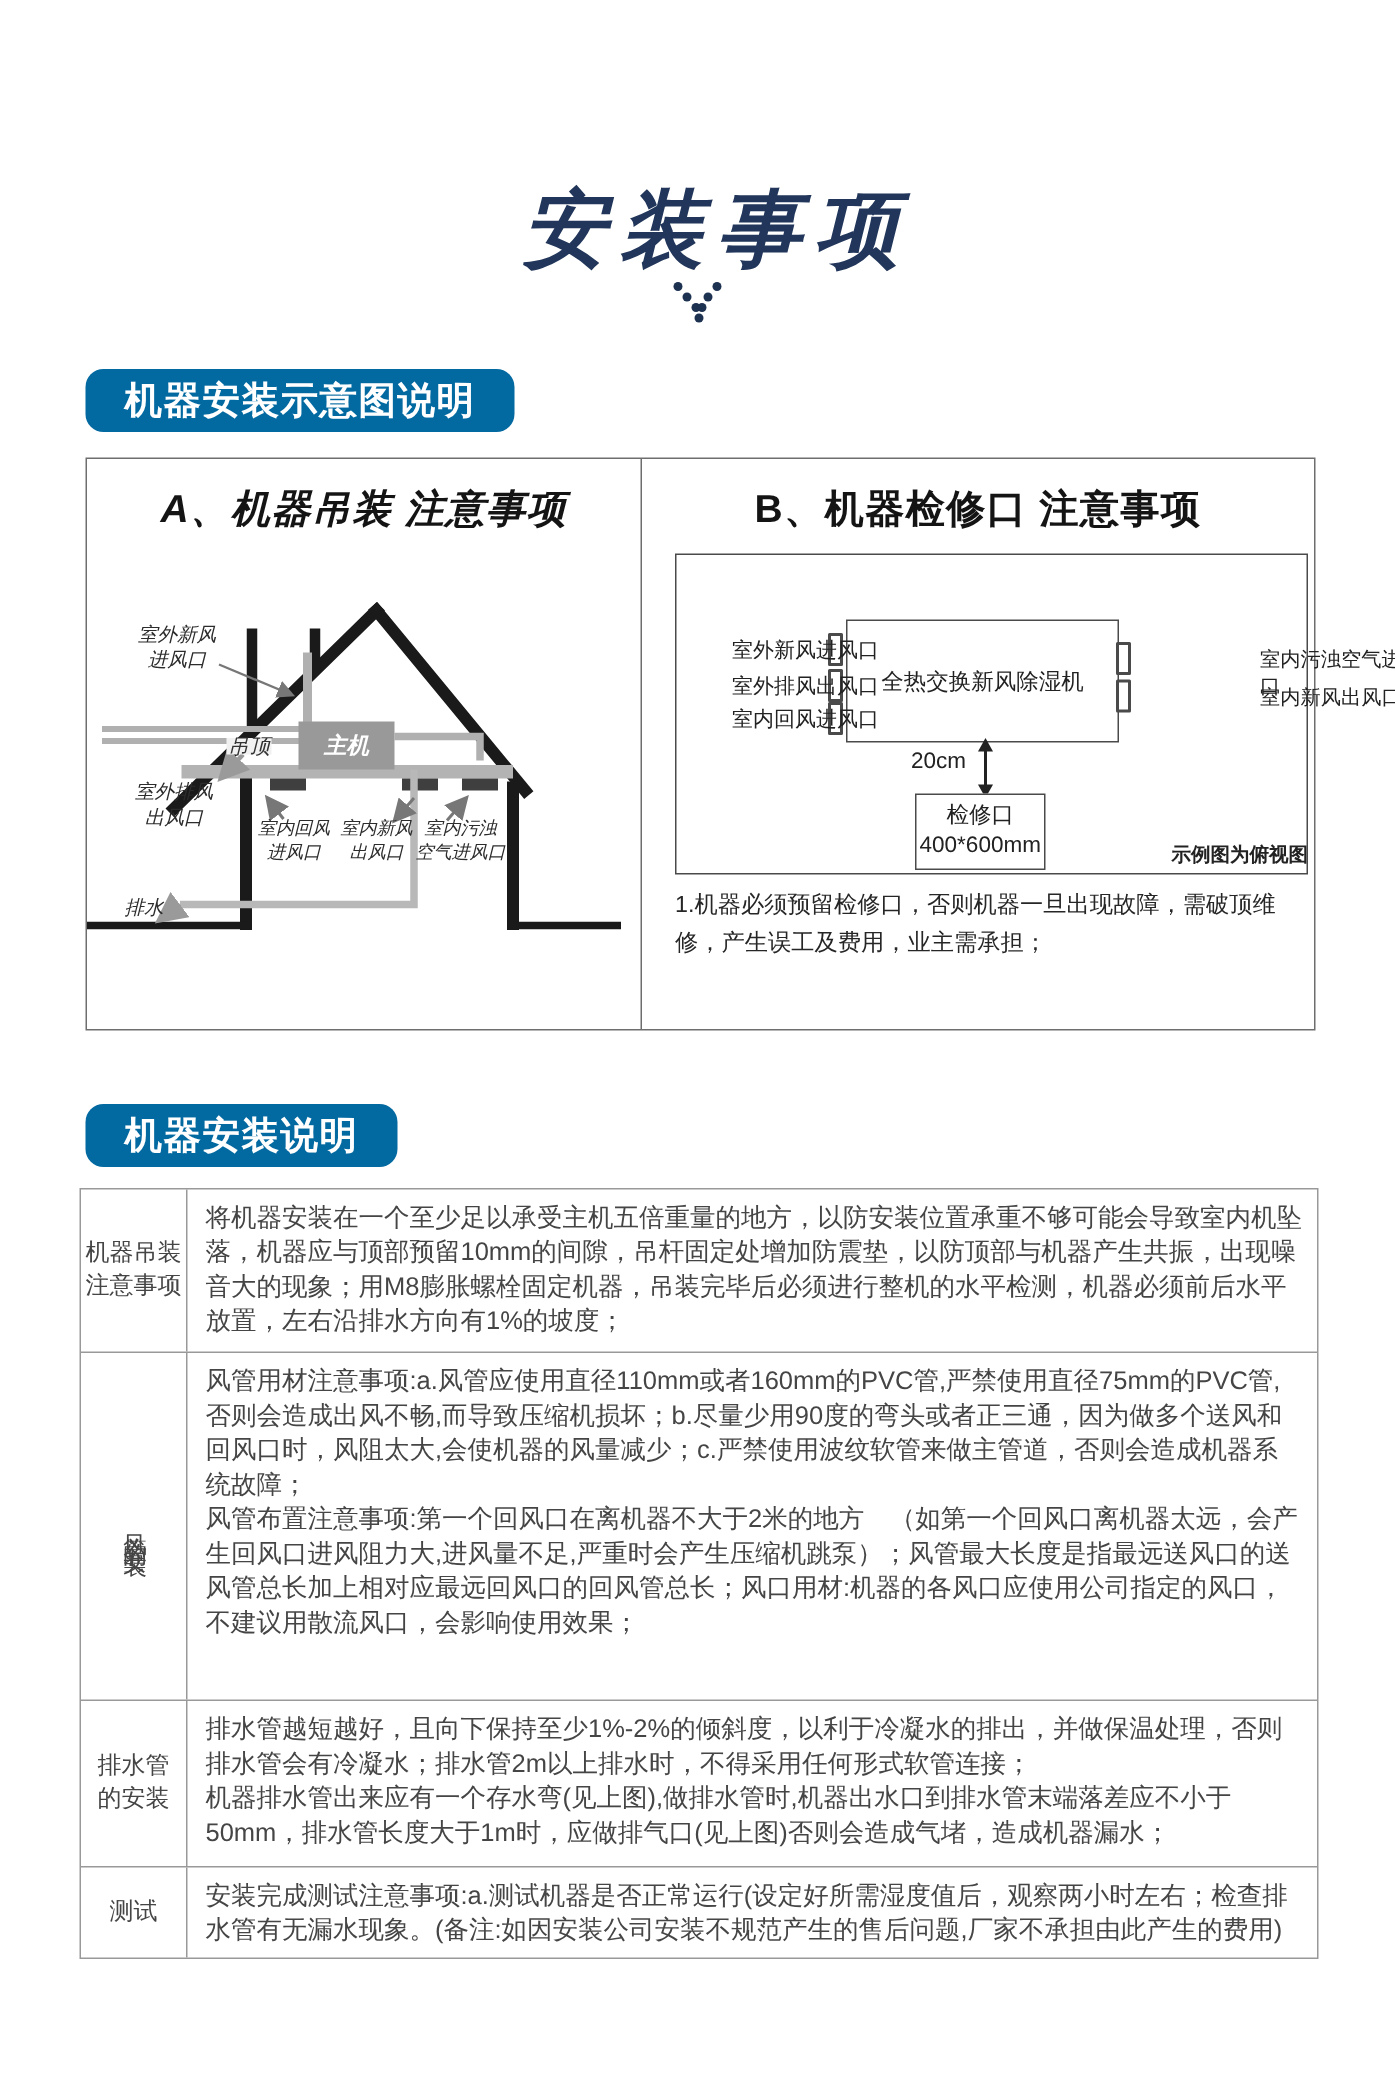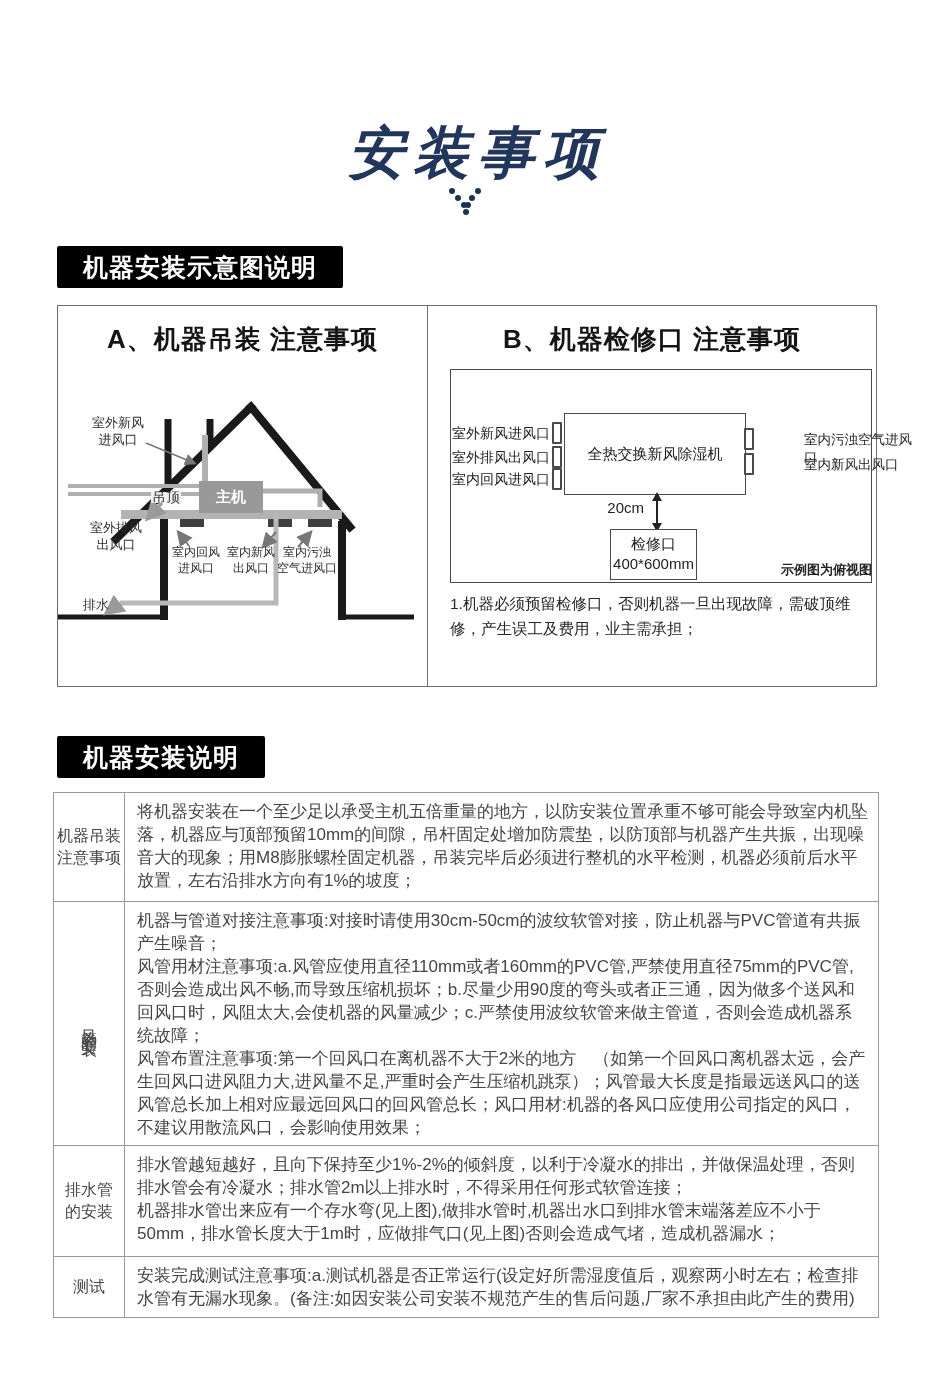--- a/index.html
+++ b/index.html
@@ -18,32 +18,32 @@
   .dots i:nth-child(1){left:2px;top:0;}
   .dots i:nth-child(2){left:28px;top:0;}
   .dots i:nth-child(3){left:8px;top:7px;}
   .dots i:nth-child(4){left:22px;top:7px;}
   .dots i:nth-child(5){left:14px;top:14px;}
   .dots i:nth-child(6){left:18px;top:14px;}
   .dots i:nth-child(7){left:16px;top:21px;}
   
   .sec-header{
     position:absolute;left:57px;height:42px;line-height:42px;
-    background:#000000;color:#fff;font-size:25px;font-weight:700;
-    padding:0 26px;border-radius:2px;letter-spacing:1px;
+    background:#0369a1;color:#fff;font-size:25px;font-weight:700;
+    padding:0 26px;border-radius:12px;letter-spacing:1px;
   }
   #hdr-diagram{top:246px;}
   #hdr-install{top:736px;}
   
   .diagram-box{
     position:absolute;left:57px;top:305px;width:818px;height:380px;
     border:1px solid #6e6e6e;background:#fff;
   }
   .panel{position:absolute;top:0;height:100%;}
-  .panel-a{left:0;width:369px;}
+  .panel-a{left:0;width:369px;font-style:italic;}
   .panel-divider{position:absolute;left:369px;top:0;width:1px;height:100%;background:#6e6e6e;}
   .panel-b{left:370px;width:448px;}
   .panel-title{
     position:absolute;top:16px;left:0;width:100%;text-align:center;
     font-size:26px;font-weight:700;color:#141414;letter-spacing:1px;
   }
   .panel-a svg{position:absolute;left:0;top:85px;}
   .dlabel{position:absolute;font-size:13px;line-height:17px;color:#2c2c2c;
     text-align:center;white-space:pre-line;}
   .dlabel.small{font-size:12px;line-height:16px;}
@@ -55,21 +55,21 @@
   .machine{position:absolute;left:136px;top:107px;width:180px;height:80px;
     border:1.5px solid #4a4a4a;background:#fff;display:flex;align-items:center;
     justify-content:center;font-size:15px;color:#222;}
   .stub{position:absolute;width:10px;height:22px;border:2px solid #4a4a4a;
     background:#fff;box-sizing:border-box;border-radius:1px;}
   .stub.s-l1{left:124px;top:116px;}
   .stub.s-l2{left:124px;top:140px;}
   .stub.s-l3{left:124px;top:162px;}
   .stub.s-r1{left:316px;top:122px;width:10px;}
   .stub.s-r2{left:316px;top:147px;}
-  .port-label{position:absolute;font-size:14px;color:#222;}
+  .port-label{position:absolute;font-size:14px;color:#222;padding-left:36px;}
   .port-label.pl-left{left:24px;width:98px;text-align:right;}
   .pl-left.p1{top:119px;} .pl-left.p2{top:143px;} .pl-left.p3{top:165px;text-align:right;}
   .port-label.pl-right{left:330px;width:117px;text-align:left;font-size:13.5px;margin-left:46px;}
   .pl-right.p1{top:125px;} .pl-right.p2{top:150px;}
   .gap-arrow{position:absolute;left:220px;top:186px;}
   .gap-text{position:absolute;left:166px;top:193px;width:50px;text-align:right;
     font-size:15px;color:#222;}
   .access-box{position:absolute;left:182px;top:223px;width:85px;height:49px;
     border:1.5px solid #4a4a4a;background:#fff;text-align:center;color:#222;}
   .access-box .l1{font-size:15px;line-height:20px;margin-top:4px;}
@@ -217,21 +217,20 @@
     <div class="t-row r1">
       <div class="t-label">机器吊装
 注意事项</div>
       <div class="t-content">
         <div>将机器安装在一个至少足以承受主机五倍重量的地方，以防安装位置承重不够可能会导致室内机坠落，机器应与顶部预留10mm的间隙，吊杆固定处增加防震垫，以防顶部与机器产生共振，出现噪音大的现象；用M8膨胀螺栓固定机器，吊装完毕后必须进行整机的水平检测，机器必须前后水平放置，左右沿排水方向有1%的坡度；</div>
       </div>
     </div>
     <div class="t-row r2">
       <div class="t-label vert">风管的安装</div>
       <div class="t-content">
-        <div>机器与管道对接注意事项:对接时请使用30cm-50cm的波纹软管对接，防止机器与PVC管道有共振产生噪音；</div>
         <div>风管用材注意事项:a.风管应使用直径110mm或者160mm的PVC管,严禁使用直径75mm的PVC管,否则会造成出风不畅,而导致压缩机损坏；b.尽量少用90度的弯头或者正三通，因为做多个送风和回风口时，风阻太大,会使机器的风量减少；c.严禁使用波纹软管来做主管道，否则会造成机器系统故障；</div>
         <div>风管布置注意事项:第一个回风口在离机器不大于2米的地方　（如第一个回风口离机器太远，会产生回风口进风阻力大,进风量不足,严重时会产生压缩机跳泵）；风管最大长度是指最远送风口的送风管总长加上相对应最远回风口的回风管总长；风口用材:机器的各风口应使用公司指定的风口，不建议用散流风口，会影响使用效果；</div>
       </div>
     </div>
     <div class="t-row r3">
       <div class="t-label">排水管
 的安装</div>
       <div class="t-content">
         <div>排水管越短越好，且向下保持至少1%-2%的倾斜度，以利于冷凝水的排出，并做保温处理，否则排水管会有冷凝水；排水管2m以上排水时，不得采用任何形式软管连接；</div>
         <div>机器排水管出来应有一个存水弯(见上图),做排水管时,机器出水口到排水管末端落差应不小于50mm，排水管长度大于1m时，应做排气口(见上图)否则会造成气堵，造成机器漏水；</div>

